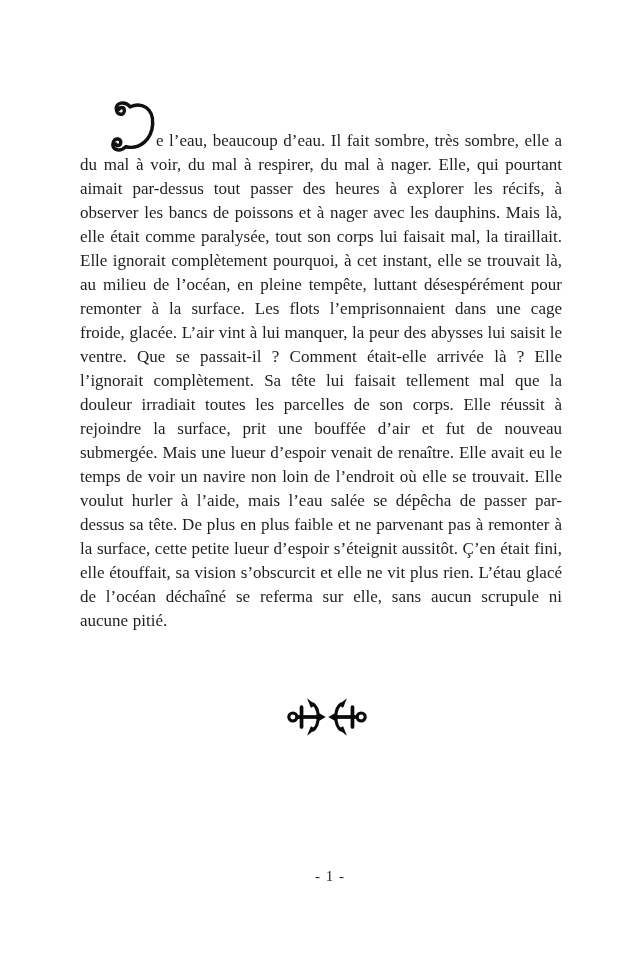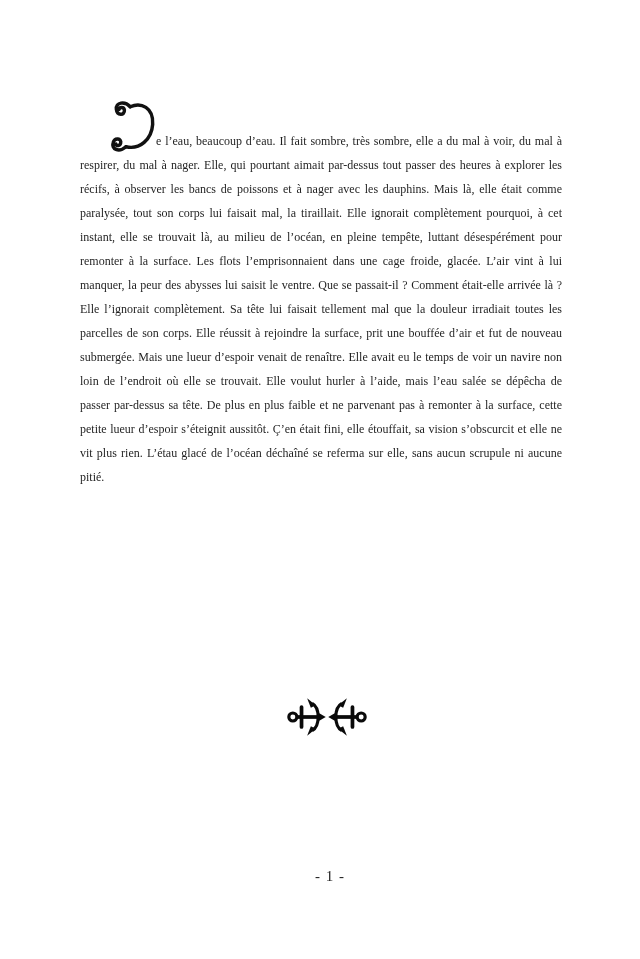--- a/index.html
+++ b/index.html
@@ -15,21 +15,21 @@
     overflow: hidden;
     font-family: "Liberation Serif", "DejaVu Serif", serif;
     color: #1f1f1f;
   }
   .body-text {
     position: absolute;
     left: 80px;
     top: 129px;
     width: 482px;
     margin: 0;
-    font-size: 12px;
+    font-size: 17px;
     line-height: 24px;
     text-align: justify;
     text-indent: 76px;
     color: #1f1f1f;
     word-spacing: 0.02em;
   }
   .dropcap {
     position: absolute;
     left: 110px;
     top: 99px;

